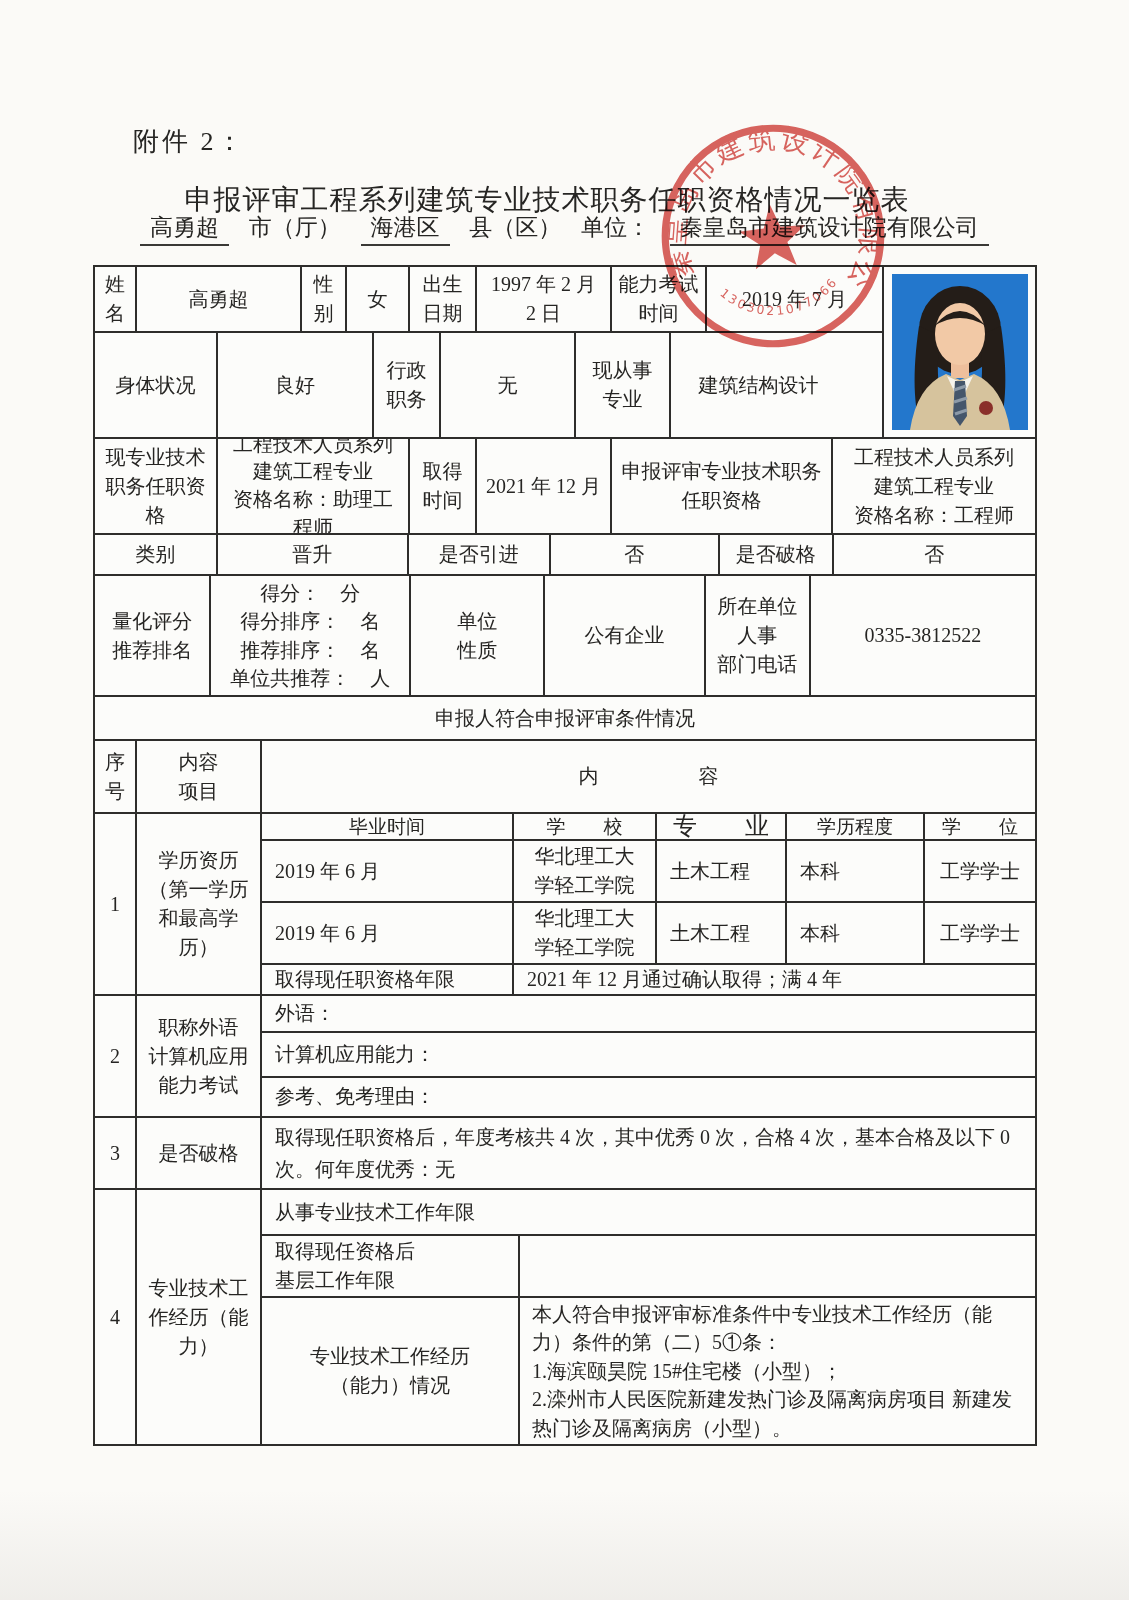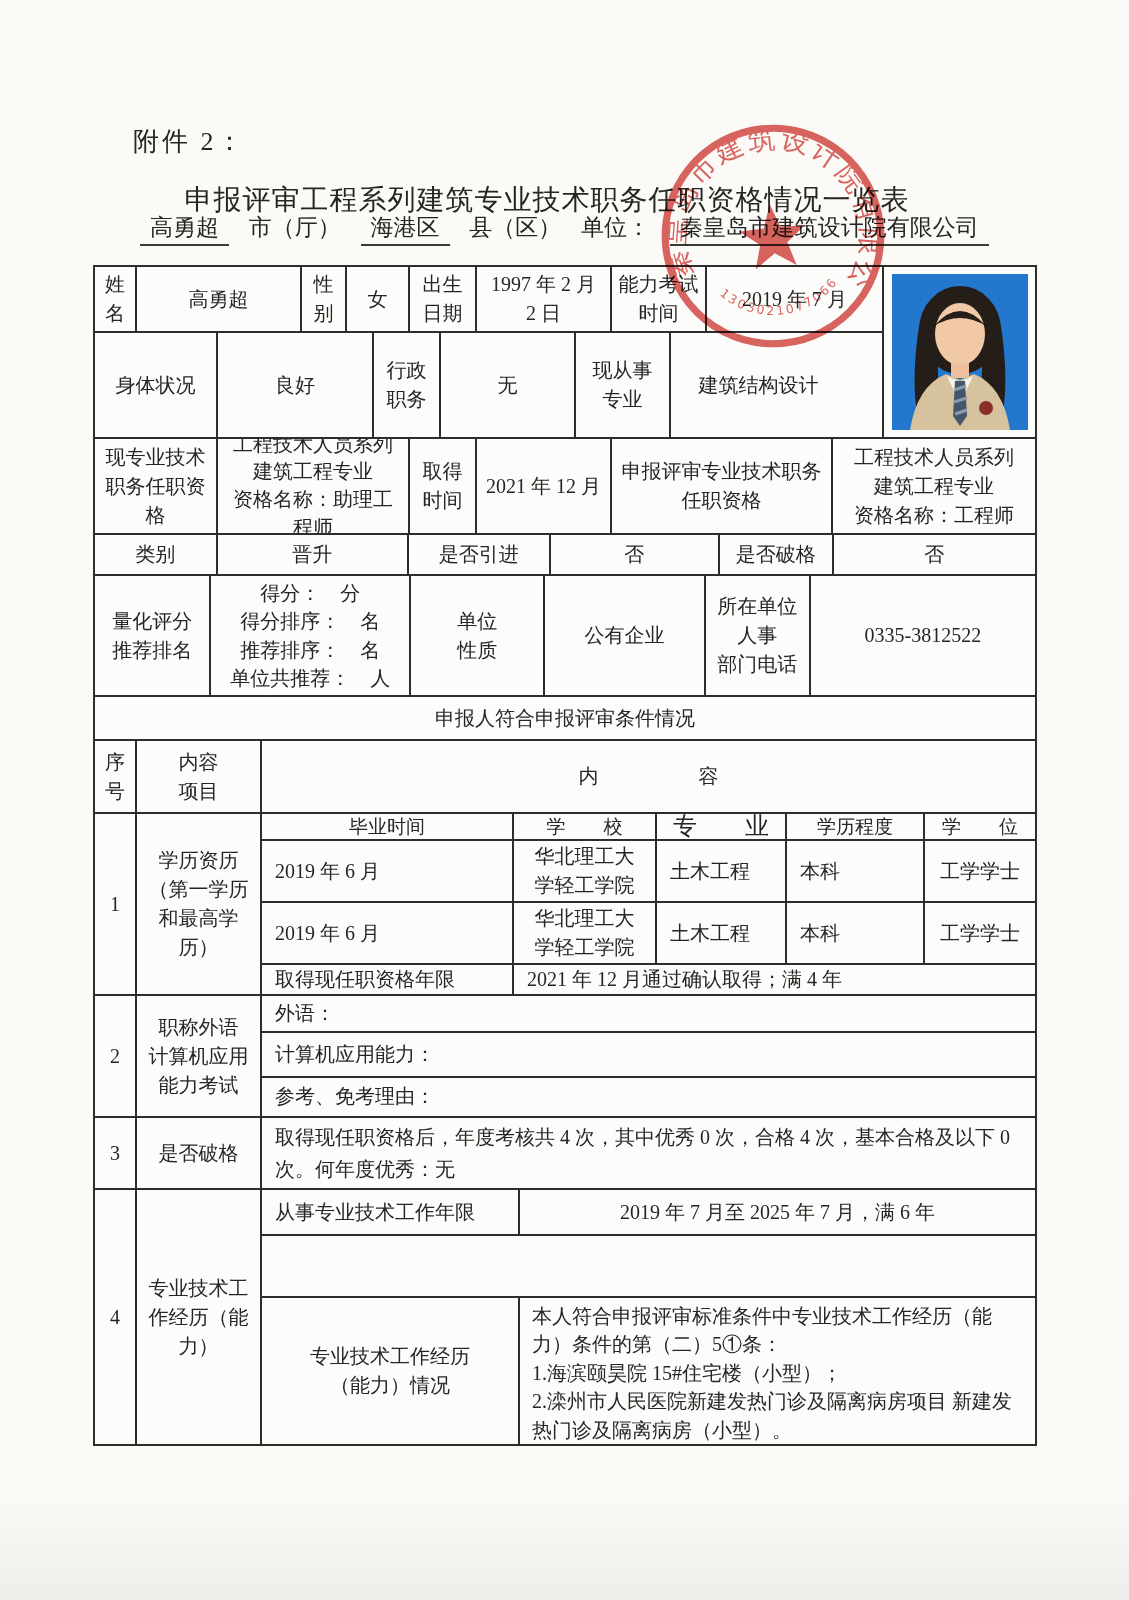--- a/index.html
+++ b/index.html
@@ -254,29 +254,30 @@
     </div>
 
     <div class="band" style="height:254px">
       <div class="cell" style="width:42px">4</div>
       <div class="cell pre" style="width:125px">专业技术工
 作经历（能
 力）</div>
       <div class="col" style="flex:1">
         <div class="row bb" style="height:46px">
           <div class="cell l" style="width:258px">从事专业技术工作年限</div>
-          <div class="cell" style="flex:1">2019 年 7 月至 2025 年 7 月，满 6 年</div>
         </div>
         <div class="row bb" style="height:62px">
+          <div class="cell l pre" style="width:258px">取得现任资格后
+基层工作年限</div>
           <div class="cell" style="flex:1"></div>
         </div>
         <div class="row" style="height:146px">
           <div class="cell pre" style="width:258px">专业技术工作经历
 （能力）情况</div>
-          <div class="cell noR" style="flex:1; flex-direction:column; align-items:flex-start; justify-content:space-between; text-align:left; padding:4px 12px; line-height:1.42">
+          <div class="cell noR" style="flex:1; flex-direction:column; align-items:flex-start; justify-content:center; text-align:left; padding:24px 12px; line-height:1.42">
             <div>本人符合申报评审标准条件中专业技术工作经历（能力）条件的第（二）5①条：</div>
             <div>1.海滨颐昊院 15#住宅楼（小型）；</div>
             <div>2.滦州市人民医院新建发热门诊及隔离病房项目 新建发热门诊及隔离病房（小型）。</div>
           </div>
         </div>
       </div>
     </div>
 
   </div>
 

